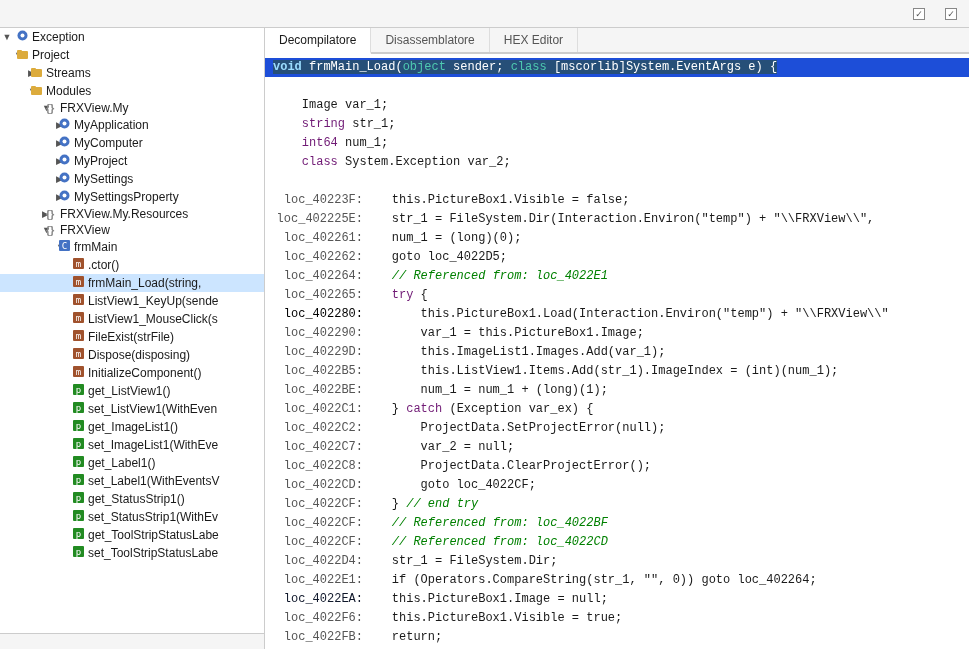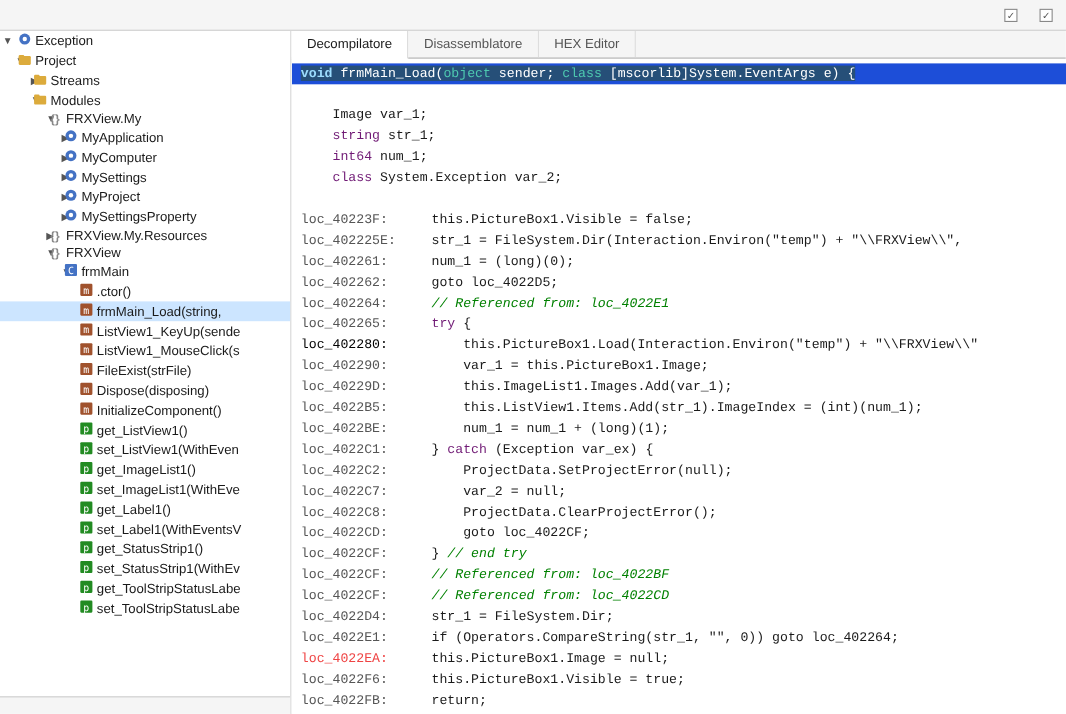--- a/index.html
+++ b/index.html
@@ -19,21 +19,21 @@
     
     .left-panel { width: 265px; background: white; border-right: 1px solid #ccc; display: flex; flex-direction: column; overflow: hidden; }
     .left-panel-header { background: #e8e8e8; padding: 4px 8px; font-size: 11px; font-weight: bold; color: #444; border-bottom: 1px solid #ccc; }
     .tree { flex: 1; overflow-y: auto; overflow-x: hidden; font-size: 12px; }
     .tree-item { display: flex; align-items: center; padding: 1px 0; cursor: pointer; white-space: nowrap; user-select: none; }
     .tree-toggle { display: inline-block; width: 14px; text-align: center; font-size: 10px; color: #666; }
     .tree-icon { display: inline-block; width: 16px; text-align: center; font-size: 12px; }
     .tree-label { padding-left: 2px; }
 
     
-    .right-panel { flex: 1; display: flex; flex-direction: column; background: white; overflow: hidden; }
+    .right-panel { flex: 1; display: flex; flex-direction: column; background: white; overflow: hidden; text-align: right; }
     .tabs-bar { display: flex; background: #f5f5f5; border-bottom: 2px solid #ccc; }
     .tab { padding: 5px 14px; font-size: 12px; cursor: pointer; border-right: 1px solid #ddd; color: #555; }
     .tab.active { background: white; color: #1a1a1a; border-bottom: 2px solid white; margin-bottom: -2px; font-weight: 500; }
 
     
     .code-area { flex: 1; overflow: auto; padding: 4px 0; font-family: 'Consolas', 'Courier New', monospace; font-size: 12px; line-height: 1.55; background: white; }
     .code-line { display: flex; padding: 0 8px; min-height: 19px; }
     .kw { color: #701a75; font-weight: normal; }
     .comment { color: #008000; font-style: italic; }
     .highlight { background: #264f78; color: white; display: inline; }
@@ -120,29 +120,29 @@
               <circle cx="6.5" cy="6.5" r="2" fill="white"></circle>
             </svg></span>
           <span class="tree-label">MyComputer</span>
         </div>
         <div class="tree-item">
           <span class="tree-toggle" style="padding-left: 56px; font-size: 9px; color: rgb(85, 85, 85);">▶</span>
           <span class="tree-icon"><svg width="13" height="13" viewBox="0 0 13 13">
               <circle cx="6.5" cy="6.5" r="5" fill="#4472c4"></circle>
               <circle cx="6.5" cy="6.5" r="2" fill="white"></circle>
             </svg></span>
+          <span class="tree-label">MyProject</span>
+        </div>
+        <div class="tree-item">
+          <span class="tree-toggle" style="padding-left: 56px; font-size: 9px; color: rgb(85, 85, 85);">▶</span>
+          <span class="tree-icon"><svg width="13" height="13" viewBox="0 0 13 13">
+              <circle cx="6.5" cy="6.5" r="5" fill="#4472c4"></circle>
+              <circle cx="6.5" cy="6.5" r="2" fill="white"></circle>
+            </svg></span>
           <span class="tree-label">MySettings</span>
-        </div>
-        <div class="tree-item">
-          <span class="tree-toggle" style="padding-left: 56px; font-size: 9px; color: rgb(85, 85, 85);">▶</span>
-          <span class="tree-icon"><svg width="13" height="13" viewBox="0 0 13 13">
-              <circle cx="6.5" cy="6.5" r="5" fill="#4472c4"></circle>
-              <circle cx="6.5" cy="6.5" r="2" fill="white"></circle>
-            </svg></span>
-          <span class="tree-label">MyProject</span>
         </div>
         <div class="tree-item">
           <span class="tree-toggle" style="padding-left: 56px; font-size: 9px; color: rgb(85, 85, 85);">▶</span>
           <span class="tree-icon"><svg width="13" height="13" viewBox="0 0 13 13">
               <circle cx="6.5" cy="6.5" r="5" fill="#4472c4"></circle>
               <circle cx="6.5" cy="6.5" r="2" fill="white"></circle>
             </svg></span>
           <span class="tree-label">MySettingsProperty</span>
         </div>
         <div class="tree-item">
@@ -388,21 +388,21 @@
         <div class="code-line">
           <span class="code-content"><span style="color:#555;min-width:90px;display:inline-block">loc_4022CF:</span>    <span class="comment">// Referenced from: loc_4022CD</span></span>
         </div>
         <div class="code-line">
           <span class="code-content"><span style="color:#555;min-width:90px;display:inline-block">loc_4022D4:</span>    str_1 = FileSystem.Dir;</span>
         </div>
         <div class="code-line">
           <span class="code-content"><span style="color:#555;min-width:90px;display:inline-block">loc_4022E1:</span>    if (Operators.CompareString(str_1, "", 0)) goto loc_402264;</span>
         </div>
         <div class="code-line">
-          <span class="code-content"><span style="color:#ef4444;min-width:90px;display:inline-block">loc_4022EA:</span>    this.PictureBox1.Image = null;</span>
+          <span class="code-content"><span style="color:#0f172a;min-width:90px;display:inline-block">loc_4022EA:</span>    this.PictureBox1.Image = null;</span>
         </div>
         <div class="code-line">
           <span class="code-content"><span style="color:#555;min-width:90px;display:inline-block">loc_4022F6:</span>    this.PictureBox1.Visible = true;</span>
         </div>
         <div class="code-line">
           <span class="code-content"><span style="color:#555;min-width:90px;display:inline-block">loc_4022FB:</span>    return;</span>
         </div>
       </div>
   </div>
 

